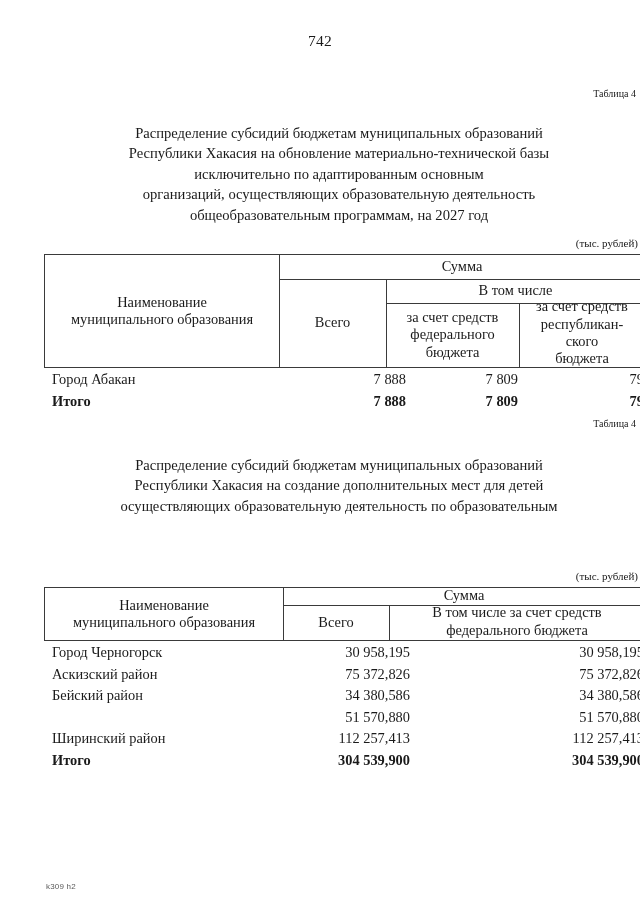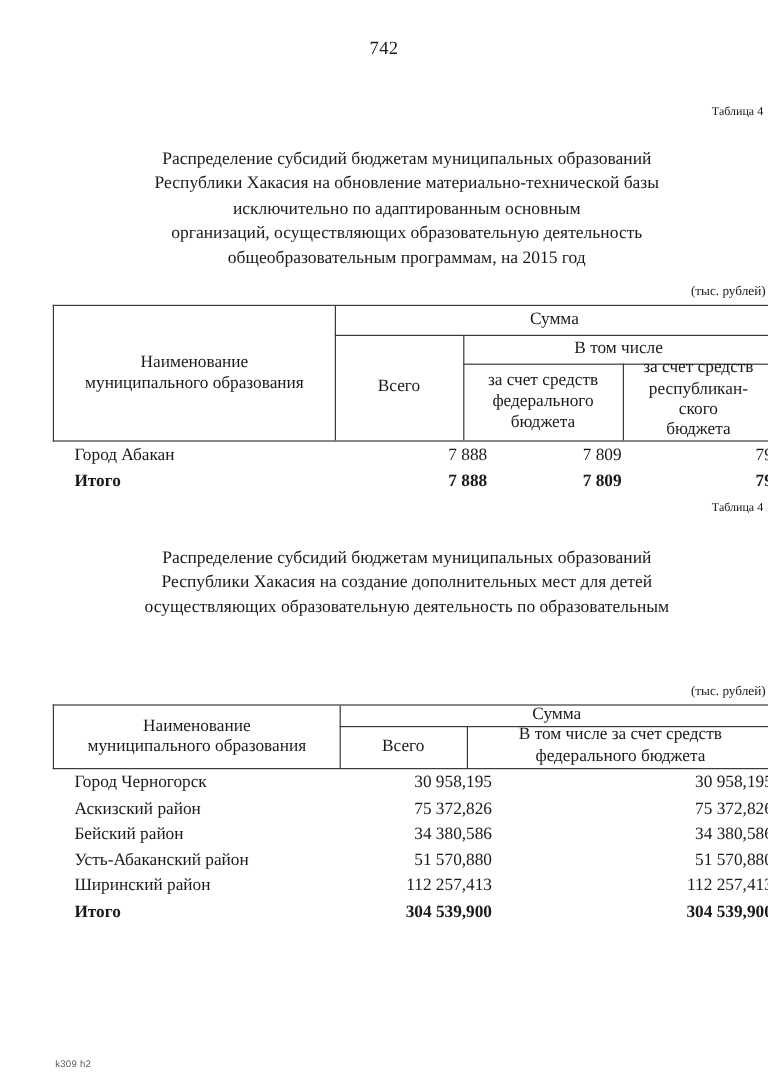--- a/index.html
+++ b/index.html
@@ -102,21 +102,21 @@
     left: 0;
     width: 100%;
   }
   .row {
     position: relative;
     height: 21.6px;
   }
   .row.bold { font-weight: bold; }
   .row .c-name {
     position: absolute;
-    left: 18px;
+    left: 8px;
     top: 0;
     white-space: nowrap;
   }
   .row .c-num {
     position: absolute;
     top: 0;
     text-align: right;
     white-space: nowrap;
   }
 
@@ -138,21 +138,21 @@
 
   <div class="page-number">742</div>
 
   <div class="table-label table-label-1">Таблица 4</div>
 
   <div class="doc-title doc-title-1">
     <div>Распределение субсидий бюджетам муниципальных образований</div>
     <div>Республики Хакасия на обновление материально-технической базы</div>
     <div>исключительно по адаптированным основным</div>
     <div>организаций, осуществляющих образовательную деятельность</div>
-    <div>общеобразовательным программам, на 2015 год</div>
+    <div>общеобразовательным программам, на 2027 год</div>
   </div>
 
   <div class="units-note units-note-1">(тыс. рублей)</div>
 
   <div class="tbl" style="left:44px; top:254px; width:600px;">
 
     <div class="hdr" style="height:114px; width:600px;">
 
       <div class="cellbox" style="left:0; top:0; width:234px; height:112px;">
         <div class="inner">
@@ -263,21 +263,20 @@
         <span class="c-name">Аскизский район</span>
         <span class="c-num" style="left:238px; width:128px;">75 372,826</span>
         <span class="c-num" style="left:470px; width:130px;">75 372,826</span>
       </div>
       <div class="row">
         <span class="c-name">Бейский район</span>
         <span class="c-num" style="left:238px; width:128px;">34 380,586</span>
         <span class="c-num" style="left:470px; width:130px;">34 380,586</span>
       </div>
       <div class="row">
-        <span class="c-name">Усть-Абаканский район</span>
         <span class="c-num" style="left:238px; width:128px;">51 570,880</span>
         <span class="c-num" style="left:470px; width:130px;">51 570,880</span>
       </div>
       <div class="row">
         <span class="c-name">Ширинский район</span>
         <span class="c-num" style="left:238px; width:128px;">112 257,413</span>
         <span class="c-num" style="left:470px; width:130px;">112 257,413</span>
       </div>
       <div class="row bold">
         <span class="c-name">Итого</span>

